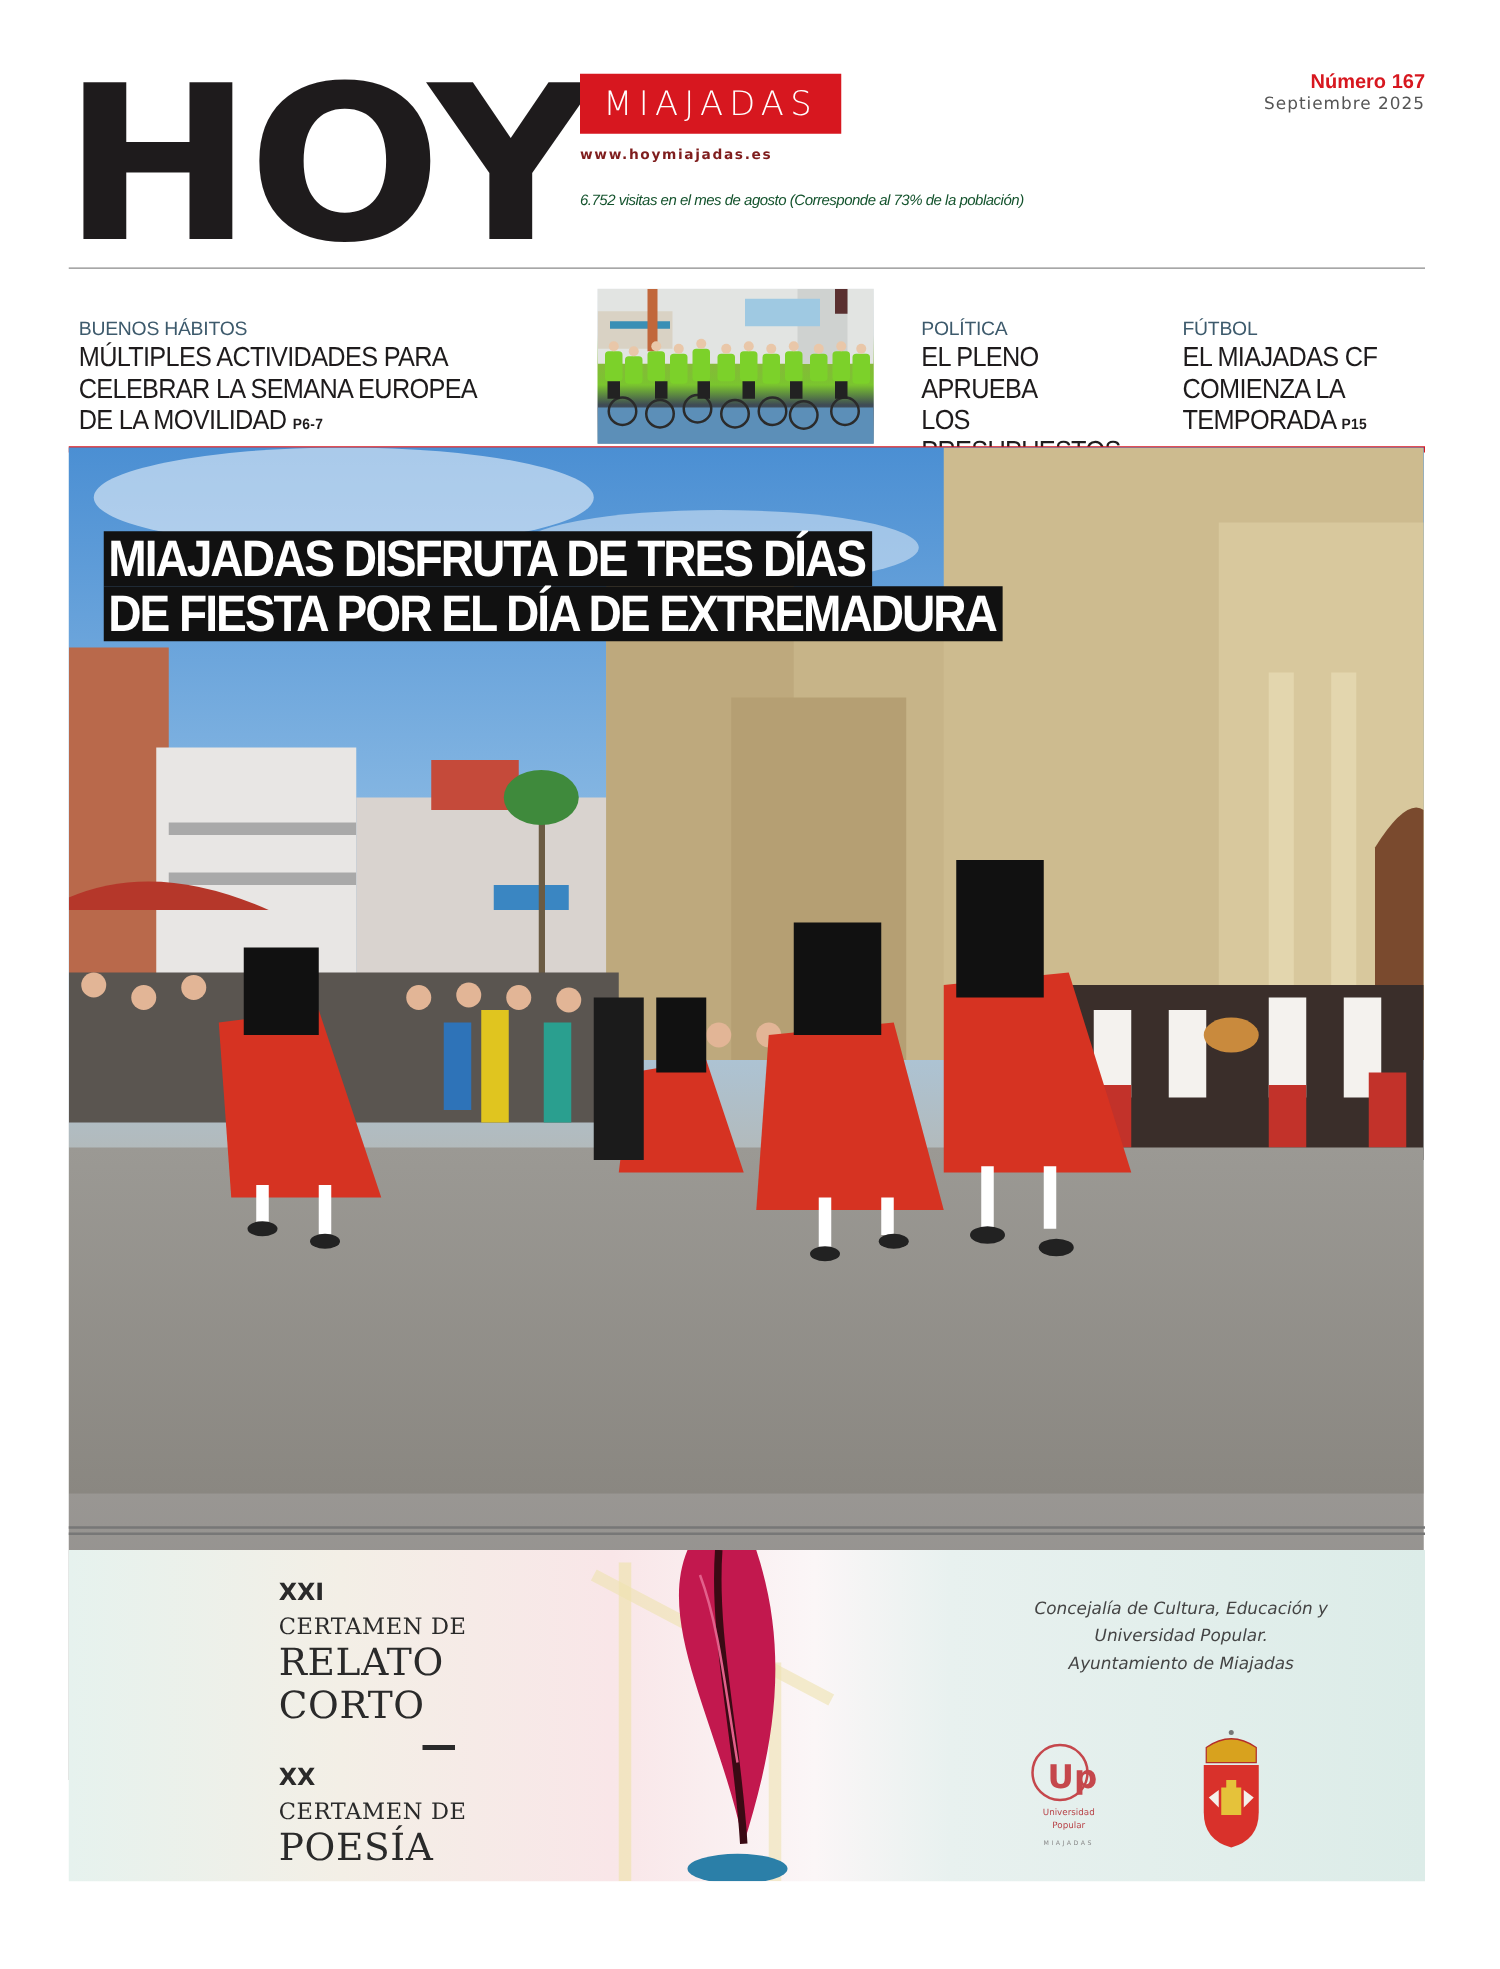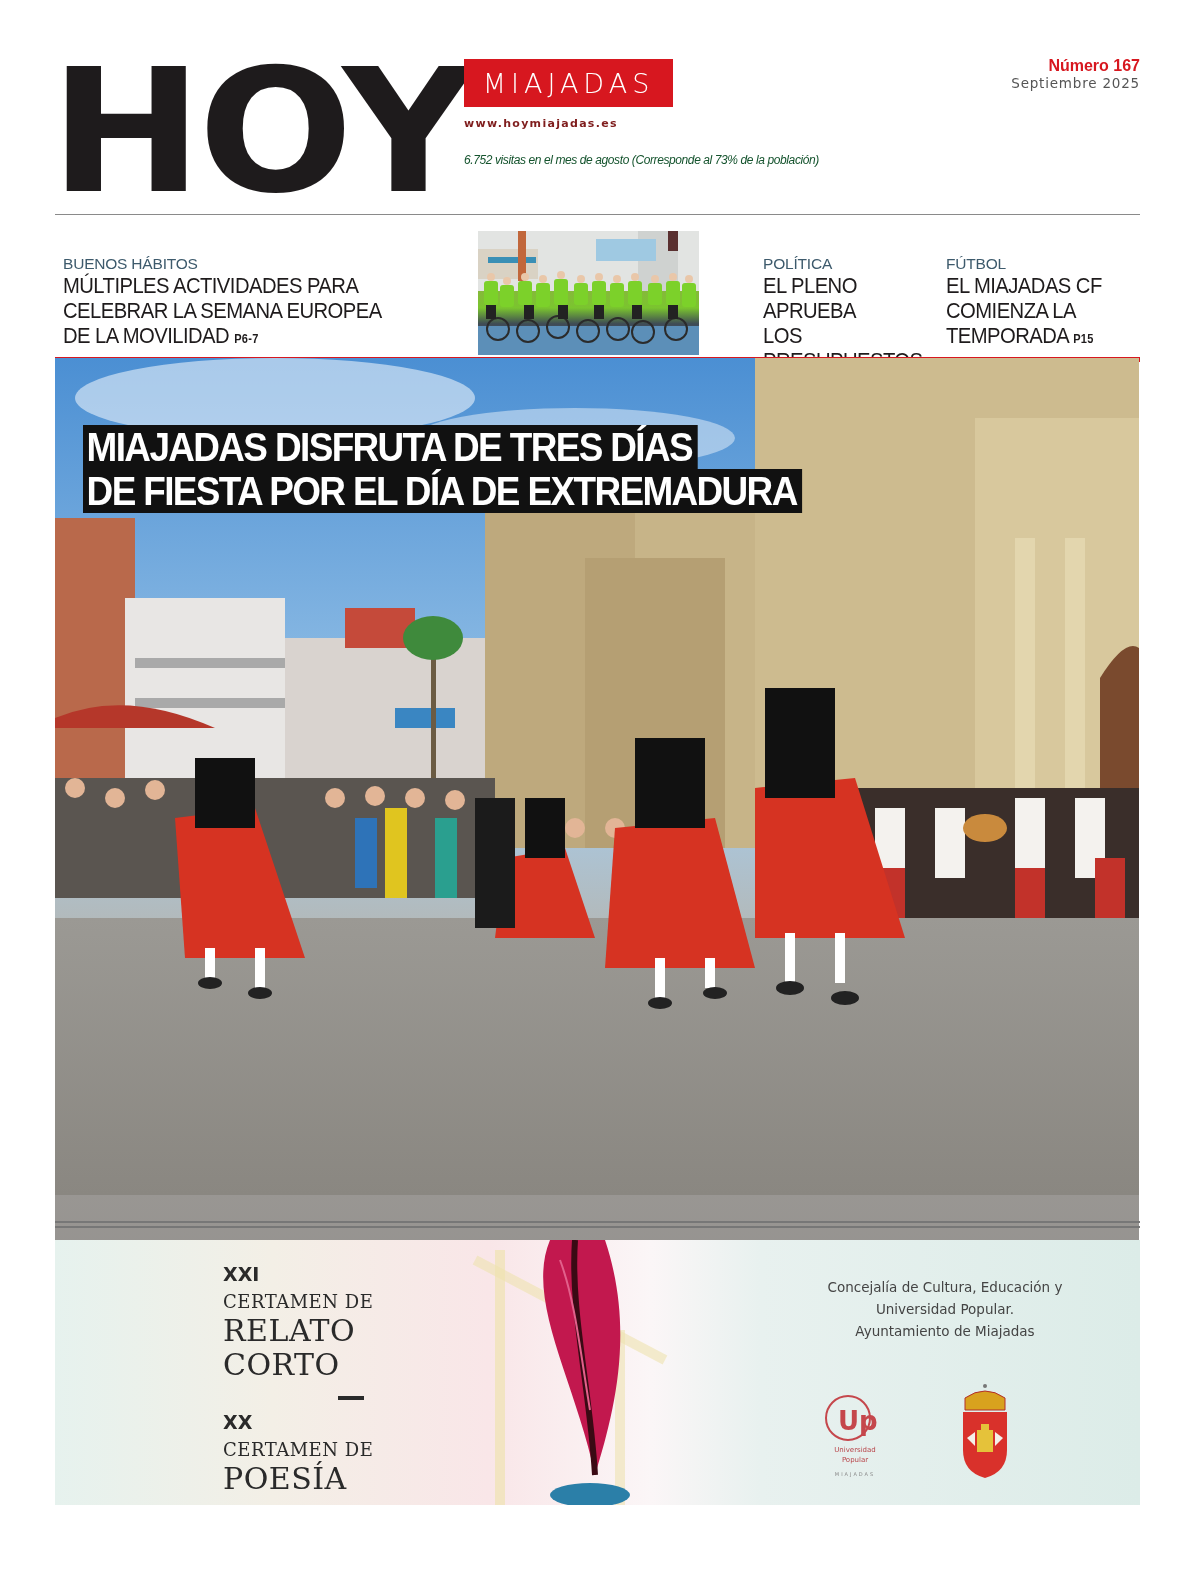--- a/index.html
+++ b/index.html
@@ -47,21 +47,21 @@
     display: block; font-family: "Liberation Sans", sans-serif;
     font-size: 15.5px; color: #3d5a6c; letter-spacing: -0.2px; margin-bottom: 0px;
   }
   .teaser-headline {
     display: block; font-family: "Liberation Sans", sans-serif;
     font-size: 22px; line-height: 25px; color: #1e1b1c; letter-spacing: -0.6px;
     transform: scaleX(0.92); transform-origin: left top;
   }
   .teaser-page { font-size: 12px; font-weight: bold; letter-spacing: 0.3px; }
   .teaser-1 { left: 63px; width: 380px; }
-  .teaser-2 { left: 737px; width: 190px; margin-left: 26px; }
+  .teaser-2 { left: 737px; width: 190px; }
   .teaser-3 { left: 946px; width: 190px; }
   .teaser-thumb {
     position: absolute; left: 478px; top: 231px; width: 221px; height: 124px; overflow: hidden;
     background: linear-gradient(180deg, #dfe4e6 0%, #cdd6da 30%, #86b93a 48%, #7ac52e 62%, #3e4a55 75%, #5e8aa8 100%);
   }
   .rule-red { position: absolute; left: 55px; top: 357px; width: 1085px; height: 5px; background: #d7171f; }
 
   
   .hero {
     position: absolute; left: 55px; top: 358px; width: 1084px; height: 1066px; overflow: hidden;
@@ -92,21 +92,21 @@
   .ad {
     position: absolute; left: 55px; top: 1240px; width: 1085px; height: 265px; overflow: hidden;
     background: linear-gradient(90deg, #e6f2ee 0%, #f3efe6 20%, #f9e6e8 40%, #fbf6f7 55%, #e8f1ef 65%, #dcece8 100%);
   }
   .ad-left { position: absolute; left: 168px; top: 22px; width: 256px; text-align: left; color: #2a2a2a; }
   .ad-roman { display: block; font-family: "DejaVu Sans", sans-serif; font-weight: bold; font-size: 19px; line-height: 24px; }
   .ad-small { display: block; font-family: "DejaVu Serif", serif; font-size: 18px; line-height: 24px; letter-spacing: 0.5px; margin-top: 4px; }
   .ad-big { display: block; font-family: "DejaVu Serif", serif; font-size: 30px; line-height: 34px; letter-spacing: 0.5px; }
   .ad-dash { display: block; width: 26px; height: 4px; background: #2a2a2a; margin: 14px auto 10px; }
   .ad-feather { position: absolute; left: 410px; top: 0; width: 235px; height: 265px; }
-  .ad-right { position: absolute; left: 720px; top: 36px; width: 340px; text-align: center; }
+  .ad-right { position: absolute; left: 720px; top: 36px; width: 340px; text-align: center; font-style: italic; }
   .ad-org-line { display: block; font-family: "DejaVu Sans", sans-serif; font-size: 13.5px; line-height: 22px; color: #444; }
   .ad-up-logo { position: absolute; left: 765px; top: 150px; width: 70px; height: 100px; }
   .ad-coat { position: absolute; left: 900px; top: 140px; width: 60px; height: 100px; }
 </style>
 </head>
 <body>
 
 <header>
   <div class="masthead-logo">HOY</div>
   <div class="edition-box">MIAJADAS</div>

